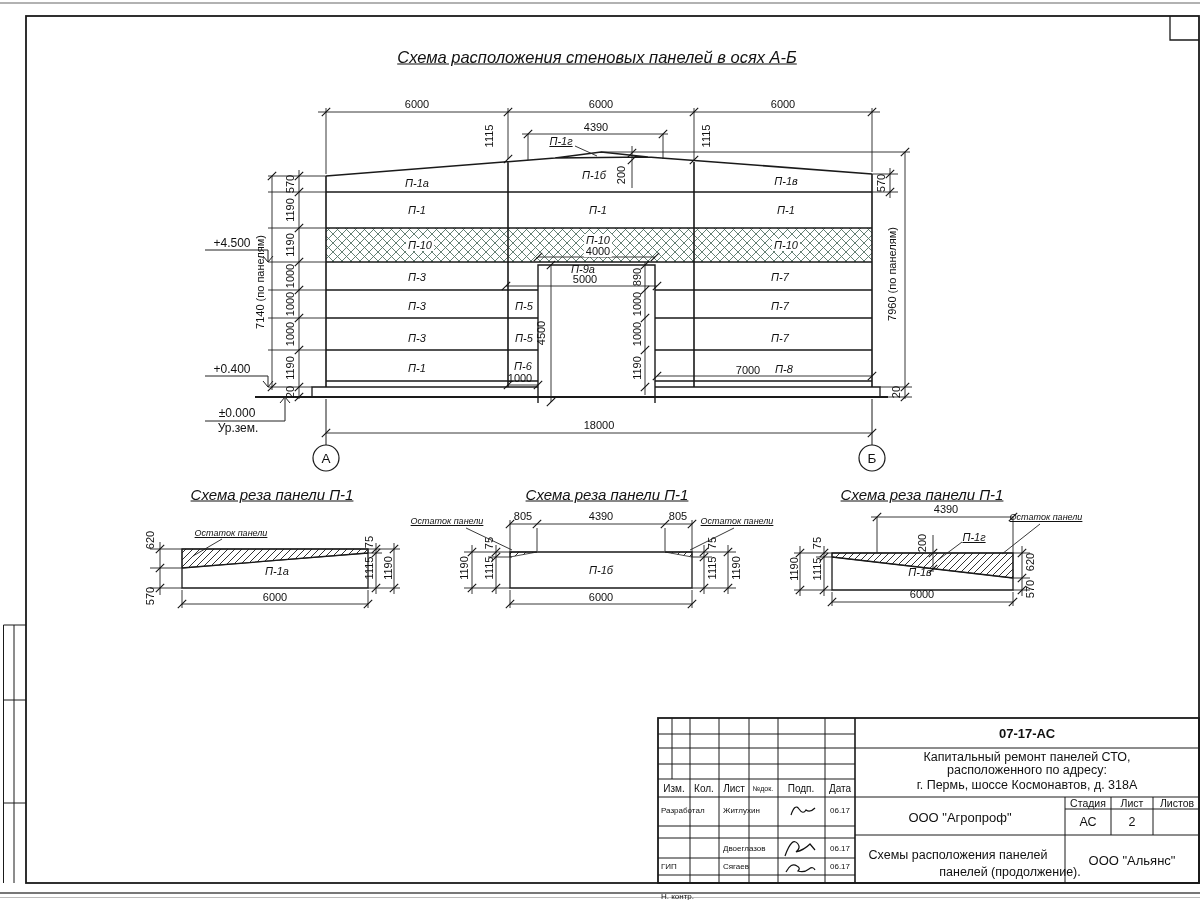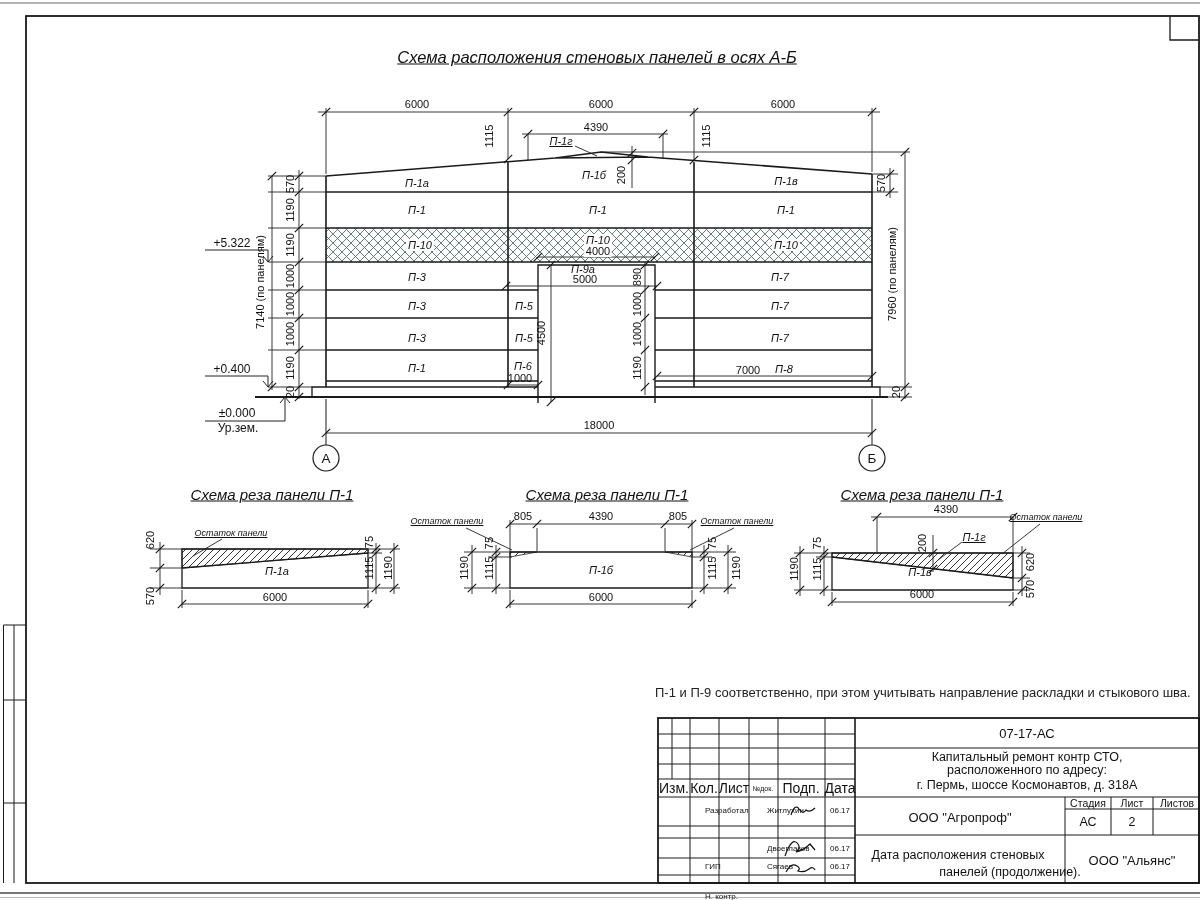--- a/index.html
+++ b/index.html
@@ -9,22 +9,22 @@
   .an{position:absolute;white-space:nowrap;transform:translate(-50%,-50%);
       font:11px "Liberation Sans",sans-serif;color:#111;}
   .r{transform:translate(-50%,-50%) rotate(-90deg);}
   .p{font:italic 11px "Liberation Sans",sans-serif;}
   .pu{font:italic 11px "Liberation Sans",sans-serif;text-decoration:underline;}
   .o{font:italic 9px "Liberation Sans",sans-serif;text-decoration:underline;}
   .e{font:12px "Liberation Sans",sans-serif;}
   .ax{font:13.5px "Liberation Sans",sans-serif;}
   .bg{background:#fff;padding:0 2px;}
   .tb13{font-size:13px;} .tb12{font-size:12.5px;} .tb11{font-size:10.5px;}
-  .tb9{font-size:14px;} .tb8{font-size:8px;} .tb7{font-size:7px;}
-  .tl{transform:translate(0,-50%);margin-left:44px;}
+  .tb9{font-size:10px;} .tb8{font-size:8px;} .tb7{font-size:7px;}
+  .tl{transform:translate(0,-50%);}
   #main-title{position:absolute;left:597px;top:57px;transform:translate(-50%,-50%);
       font:italic 16.5px "Liberation Sans",sans-serif;text-decoration:underline;color:#111;}
   .dtitle{position:absolute;transform:translate(-50%,-50%);
       font:italic 15px "Liberation Sans",sans-serif;text-decoration:underline;color:#111;}
   .noteline{position:absolute;left:655px;font:13px "Liberation Sans",sans-serif;color:#222;}
 </style>
 </head>
 <body>
 
 <div id="page">
@@ -186,21 +186,20 @@
       <path d="M791 815 q4 -12 8 -6 t7 1 q4 3 9 -2" stroke="#111" stroke-width="1.2" fill="none"></path>
       <path d="M785 856 q7 -20 13 -12 q3 4 -2 8 q8 -2 14 -8 l5 6" stroke="#111" stroke-width="1.2" fill="none"></path>
       <path d="M786 872 q5 -10 11 -6 q4 2 1 5 q6 2 11 -2 q4 -3 6 1" stroke="#111" stroke-width="1.2" fill="none"></path>
     </g>
   </svg>
 
   <div id="main-title">Схема расположения стеновых панелей в осях А-Б</div>
   <div class="dtitle" style="left:272px;top:494px;">Схема реза панели П-1</div>
   <div class="dtitle" style="left:607px;top:494px;">Схема реза панели П-1</div>
   <div class="dtitle" style="left:922px;top:494px;">Схема реза панели П-1</div>
-  <div class="noteline" style="top:685px;">П-1 и П-9 соответственно, при этом учитывать направление раскладки и стыкового шва.</div>
 
   <div id="ann">
       <span class="an d" style="left: 417px; top: 104px;">6000</span>
       <span class="an d" style="left: 601px; top: 104px;">6000</span>
       <span class="an d" style="left: 783px; top: 104px;">6000</span>
       <span class="an d" style="left: 596px; top: 127px;">4390</span>
       <span class="an d bg" style="left: 598px; top: 251px;">4000</span>
       <span class="an d" style="left: 585px; top: 279px;">5000</span>
       <span class="an d" style="left: 748px; top: 370px;">7000</span>
       <span class="an d" style="left: 520px; top: 378px;">1000</span>
@@ -240,21 +239,21 @@
       <span class="an p" style="left: 417px; top: 338px;">П-3</span>
       <span class="an p" style="left: 524px; top: 306px;">П-5</span>
       <span class="an p" style="left: 524px; top: 338px;">П-5</span>
       <span class="an p" style="left: 523px; top: 366px;">П-6</span>
       <span class="an p" style="left: 417px; top: 368px;">П-1</span>
       <span class="an p" style="left: 780px; top: 277px;">П-7</span>
       <span class="an p" style="left: 780px; top: 306px;">П-7</span>
       <span class="an p" style="left: 780px; top: 338px;">П-7</span>
       <span class="an p" style="left: 784px; top: 369px; font-style: italic;">П-8</span>
       <span class="an p" style="left: 583px; top: 269px;">П-9а</span>
-      <span class="an e" style="left: 232px; top: 243px;">+5.322</span>
+      <span class="an e" style="left: 232px; top: 243px;">+4.500</span>
       <span class="an e" style="left: 232px; top: 369px;">+0.400</span>
       <span class="an e" style="left: 237px; top: 413px;">±0.000</span>
       <span class="an e" style="left: 238px; top: 428px;">Ур.зем.</span>
       <span class="an ax" style="left: 326px; top: 458px;">А</span>
       <span class="an ax" style="left: 872px; top: 458px;">Б</span>
       <span class="an o" style="left: 231px; top: 533px;">Остаток панели</span>
       <span class="an o" style="left: 447px; top: 521px;">Остаток панели</span>
       <span class="an o" style="left: 737px; top: 521px;">Остаток панели</span>
       <span class="an o" style="left: 1046px; top: 517px;">Остаток панели</span>
       <span class="an d r" style="left: 150px; top: 540px;">620</span>
@@ -278,31 +277,31 @@
       <span class="an d" style="left: 946px; top: 509px;">4390</span>
       <span class="an pu" style="left: 974px; top: 537px;">П-1г</span>
       <span class="an d r" style="left: 922px; top: 543px;">200</span>
       <span class="an p" style="left: 920px; top: 572px;">П-1в</span>
       <span class="an d r" style="left: 817px; top: 543px;">75</span>
       <span class="an d r" style="left: 817px; top: 569px;">1115</span>
       <span class="an d r" style="left: 794px; top: 569px;">1190</span>
       <span class="an d r" style="left: 1030px; top: 562px;">620</span>
       <span class="an d r" style="left: 1030px; top: 589px;">570</span>
       <span class="an d" style="left: 922px; top: 594px;">6000</span>
-      <span class="an tb13" style="left: 1027px; top: 733px;">07-17-АС</span>
-      <span class="an tb12" style="left: 1027px; top: 757px;">Капитальный ремонт контр СТО,</span>
+      <span class="an tb13" style="left: 1027px; top: 733px; font-weight: bold;">07-17-АС</span>
+      <span class="an tb12" style="left: 1027px; top: 757px;">Капитальный ремонт панелей СТО,</span>
       <span class="an tb12" style="left: 1027px; top: 770px;">расположенного по адресу:</span>
       <span class="an tb12" style="left: 1027px; top: 785px;">г. Пермь, шоссе Космонавтов, д. 318А</span>
       <span class="an tb13" style="left: 960px; top: 817px;">ООО "Агропроф"</span>
       <span class="an tb11" style="left: 1088px; top: 803px;">Стадия</span>
       <span class="an tb11" style="left: 1132px; top: 803px;">Лист</span>
       <span class="an tb11" style="left: 1177px; top: 803px;">Листов</span>
       <span class="an tb12" style="left: 1088px; top: 822px;">АС</span>
       <span class="an tb12" style="left: 1132px; top: 822px;">2</span>
-      <span class="an tb12" style="left: 958px; top: 855px;">Дата расположения стеновых</span>
+      <span class="an tb12" style="left: 958px; top: 855px;">Схемы расположения панелей</span>
       <span class="an tb12" style="left: 1010px; top: 872px;">панелей (продолжение).</span>
       <span class="an tb13" style="left: 1132px; top: 860px;">ООО "Альянс"</span>
       <span class="an tb9" style="left: 674px; top: 788px;">Изм.</span>
       <span class="an tb9" style="left: 704px; top: 788px;">Кол.</span>
       <span class="an tb9" style="left: 734px; top: 788px;">Лист</span>
       <span class="an tb7" style="left: 763px; top: 788px;">№док.</span>
       <span class="an tb9" style="left: 801px; top: 788px;">Подп.</span>
       <span class="an tb9" style="left: 840px; top: 788px;">Дата</span>
       <span class="an tb8 tl" style="left: 661px; top: 810px;">Разработал</span>
       <span class="an tb8 tl" style="left: 723px; top: 810px;">Житлухин</span>

